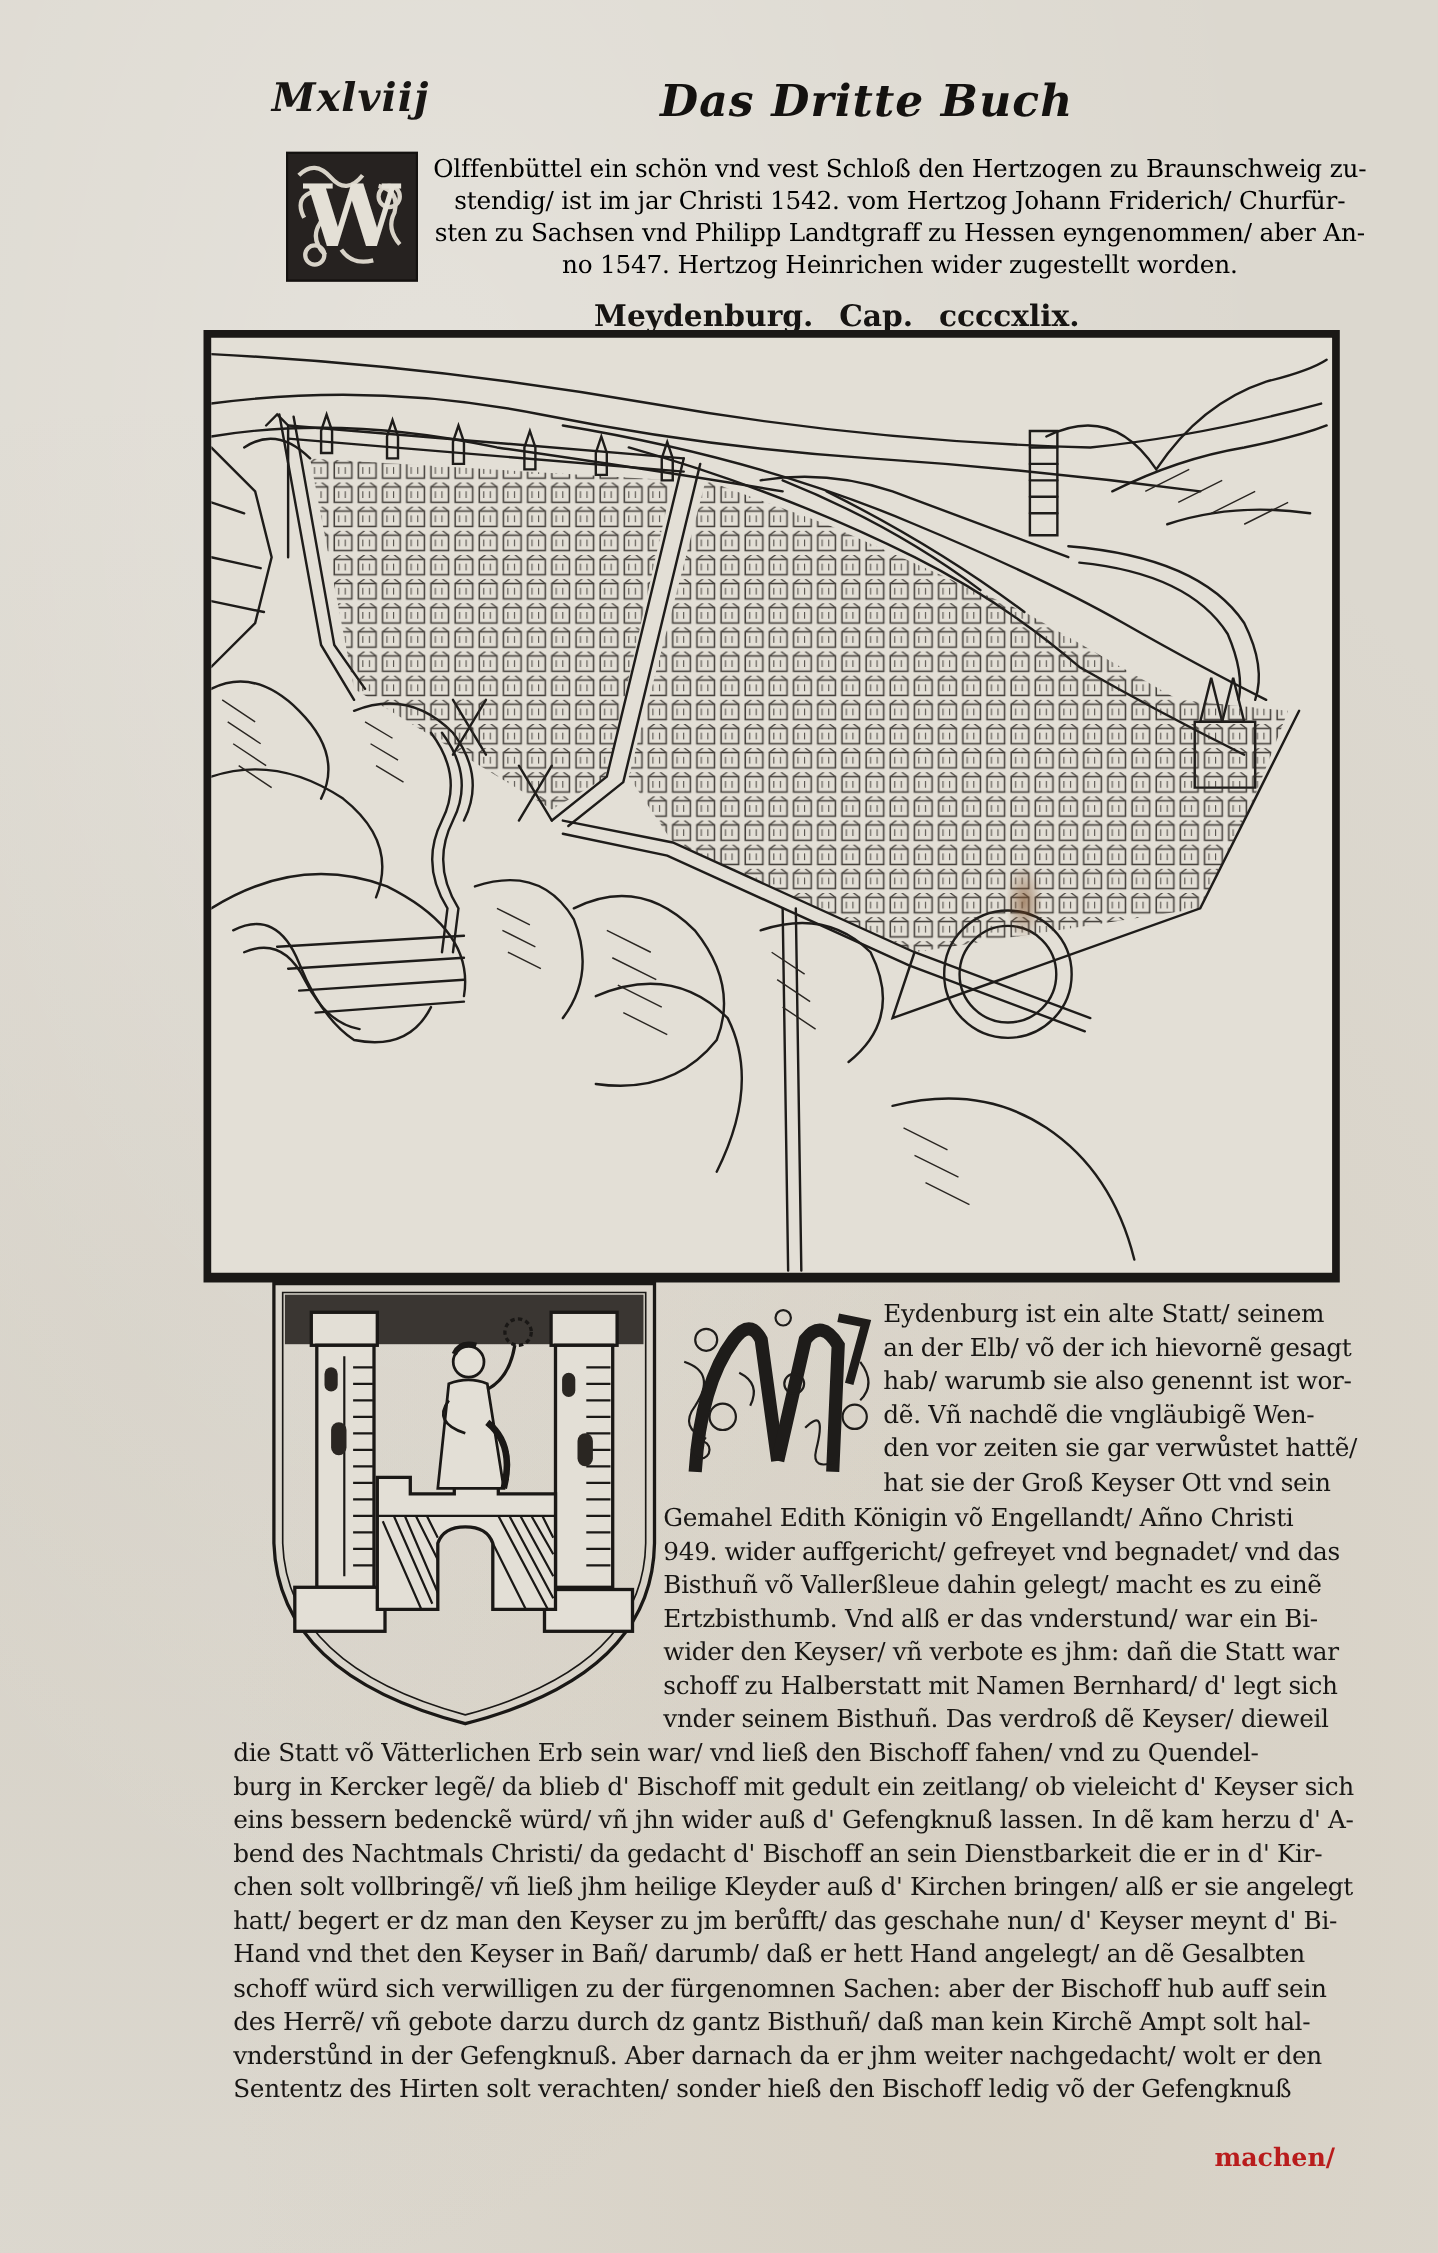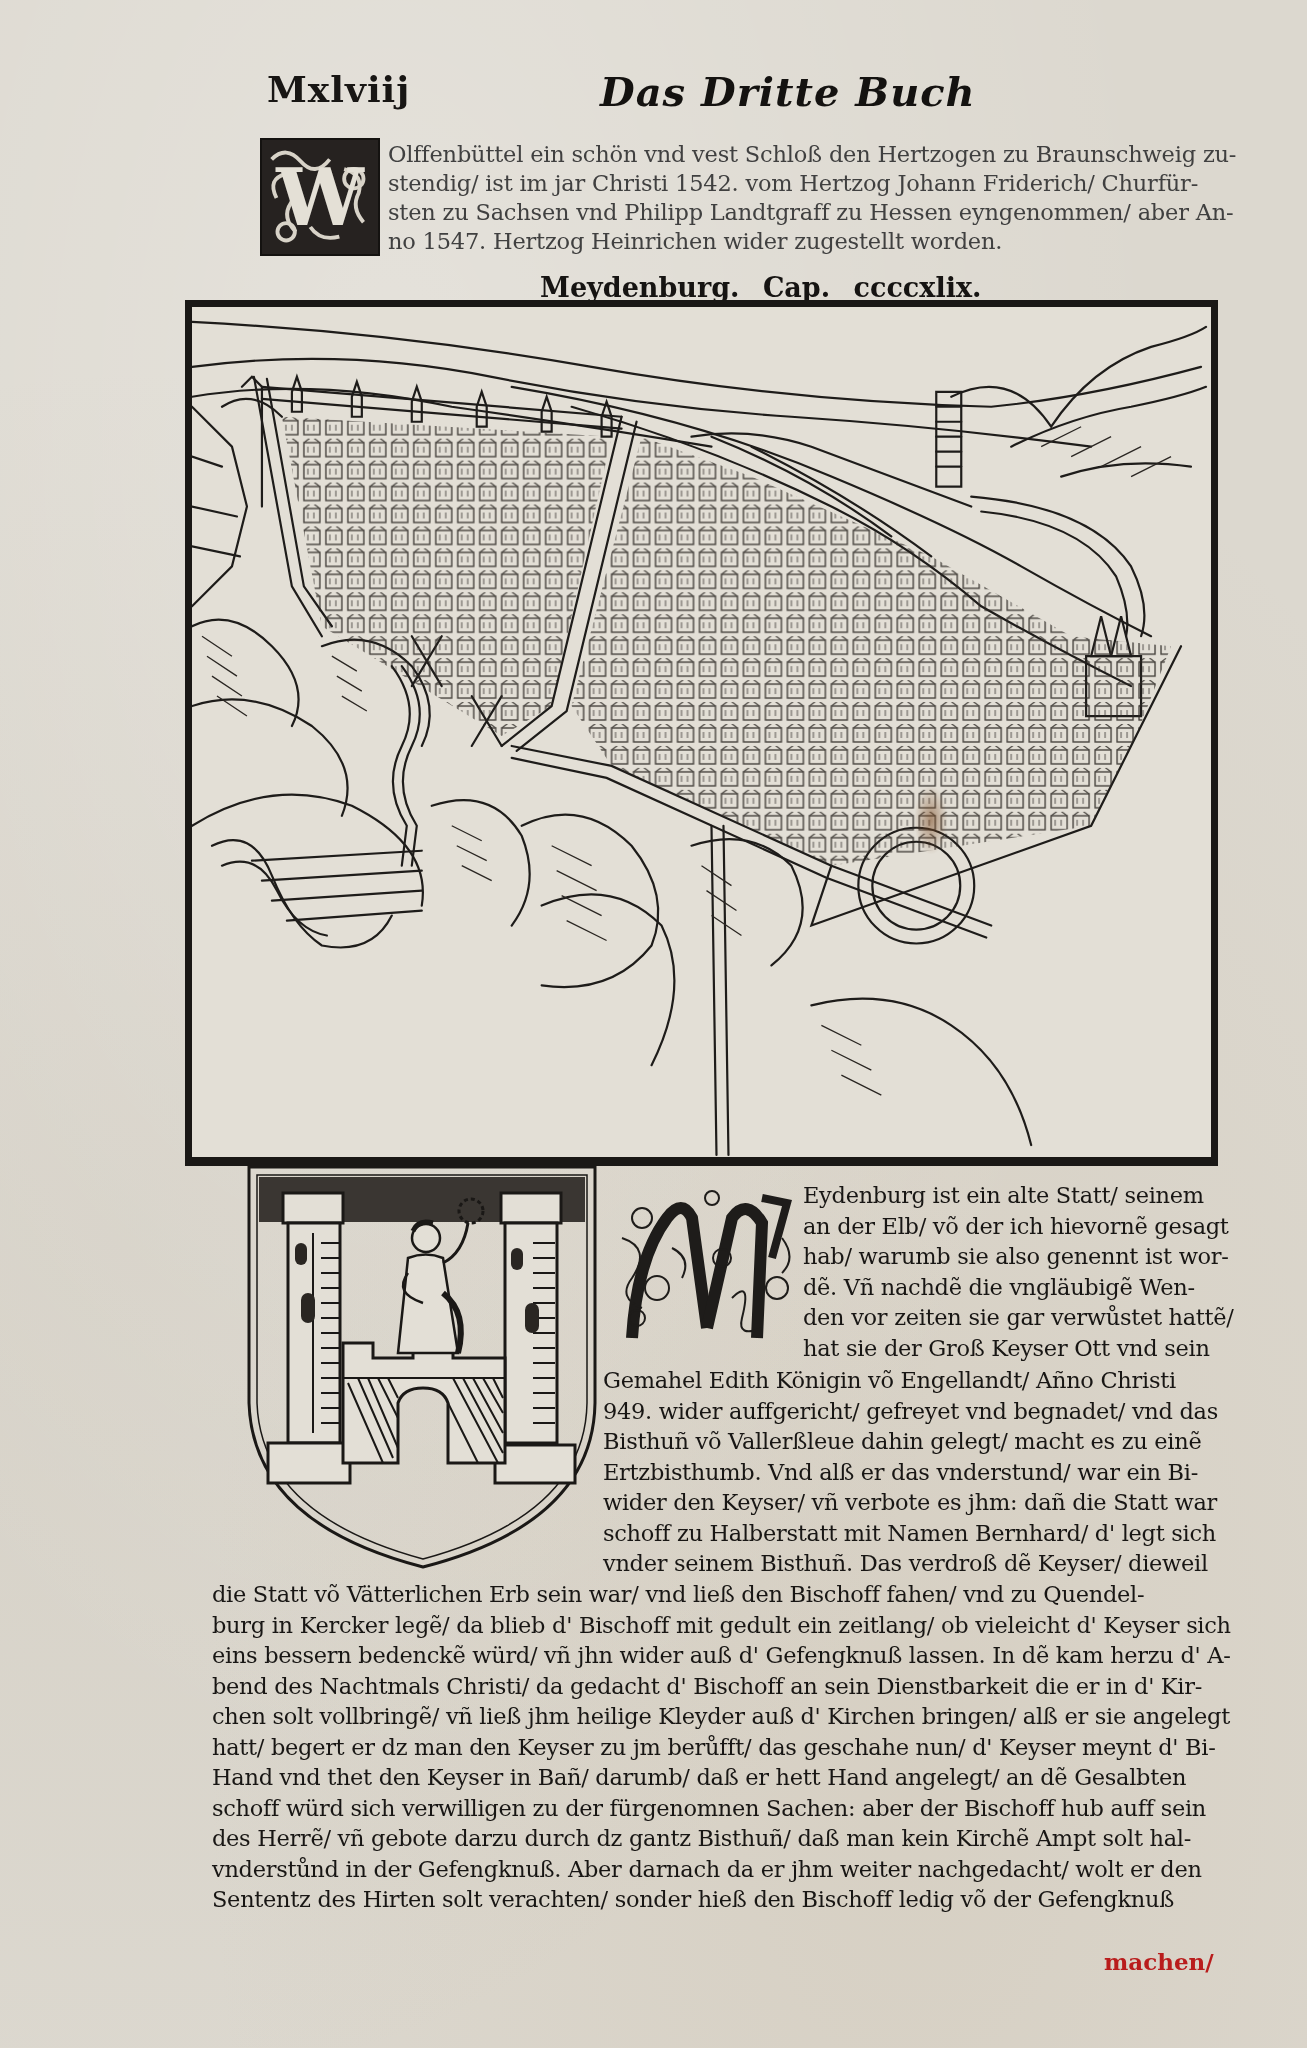--- a/index.html
+++ b/index.html
@@ -11,22 +11,22 @@
       radial-gradient(ellipse at 70% 85%, rgba(190,170,140,0.18), transparent 55%),
       radial-gradient(ellipse at 10% 60%, rgba(170,160,140,0.12), transparent 50%);
     font-family: "DejaVu Serif", serif;
     color: #1c1a18;
     position: relative;
   }
   .page { position: absolute; inset: 0; }
 
   
   .folio {
-    position: absolute; left: 267px; top: 68px;
-    font-family: "DejaVu Serif", serif; font-weight: bold; 
+    position: absolute; left: 247px; top: 68px;
+    font-family: "DejaVu Serif", serif; font-weight: bold; font-style: italic;
     font-size: 36px; letter-spacing: 1px; color: #181614;
   }
   .running-head {
     position: absolute; left: 600px; top: 68px;
     font-family: "DejaVu Serif", serif; font-weight: bold; font-style: italic;
     font-size: 40px; letter-spacing: 1px; color: #141210;
   }
 
   
   .intro-initial {
@@ -37,21 +37,22 @@
     overflow: hidden;
   }
   .intro-initial svg { position: absolute; inset: 0; }
   .intro-initial span {
     position: relative; color: #e4e0d6; font-size: 78px; font-weight: bold;
     font-family: "DejaVu Serif", serif;
   }
   .intro-text {
     position: absolute; left: 388px; top: 140px; width: 860px;
     font-family: "DejaVu Serif", serif; font-size: 22.5px; line-height: 29px;
-    color: #404040;
+    color: #000000;
+    text-align: center;
   }
   .intro-text .line { white-space: nowrap; display: block; letter-spacing: -0.2px; }
   .chapter-heading {
     position: absolute; left: 540px; top: 272px;
     font-family: "DejaVu Serif", serif; font-weight: bold; font-size: 27px;
     color: #161412; word-spacing: 14px;
   }
 
   
   .map-frame {

